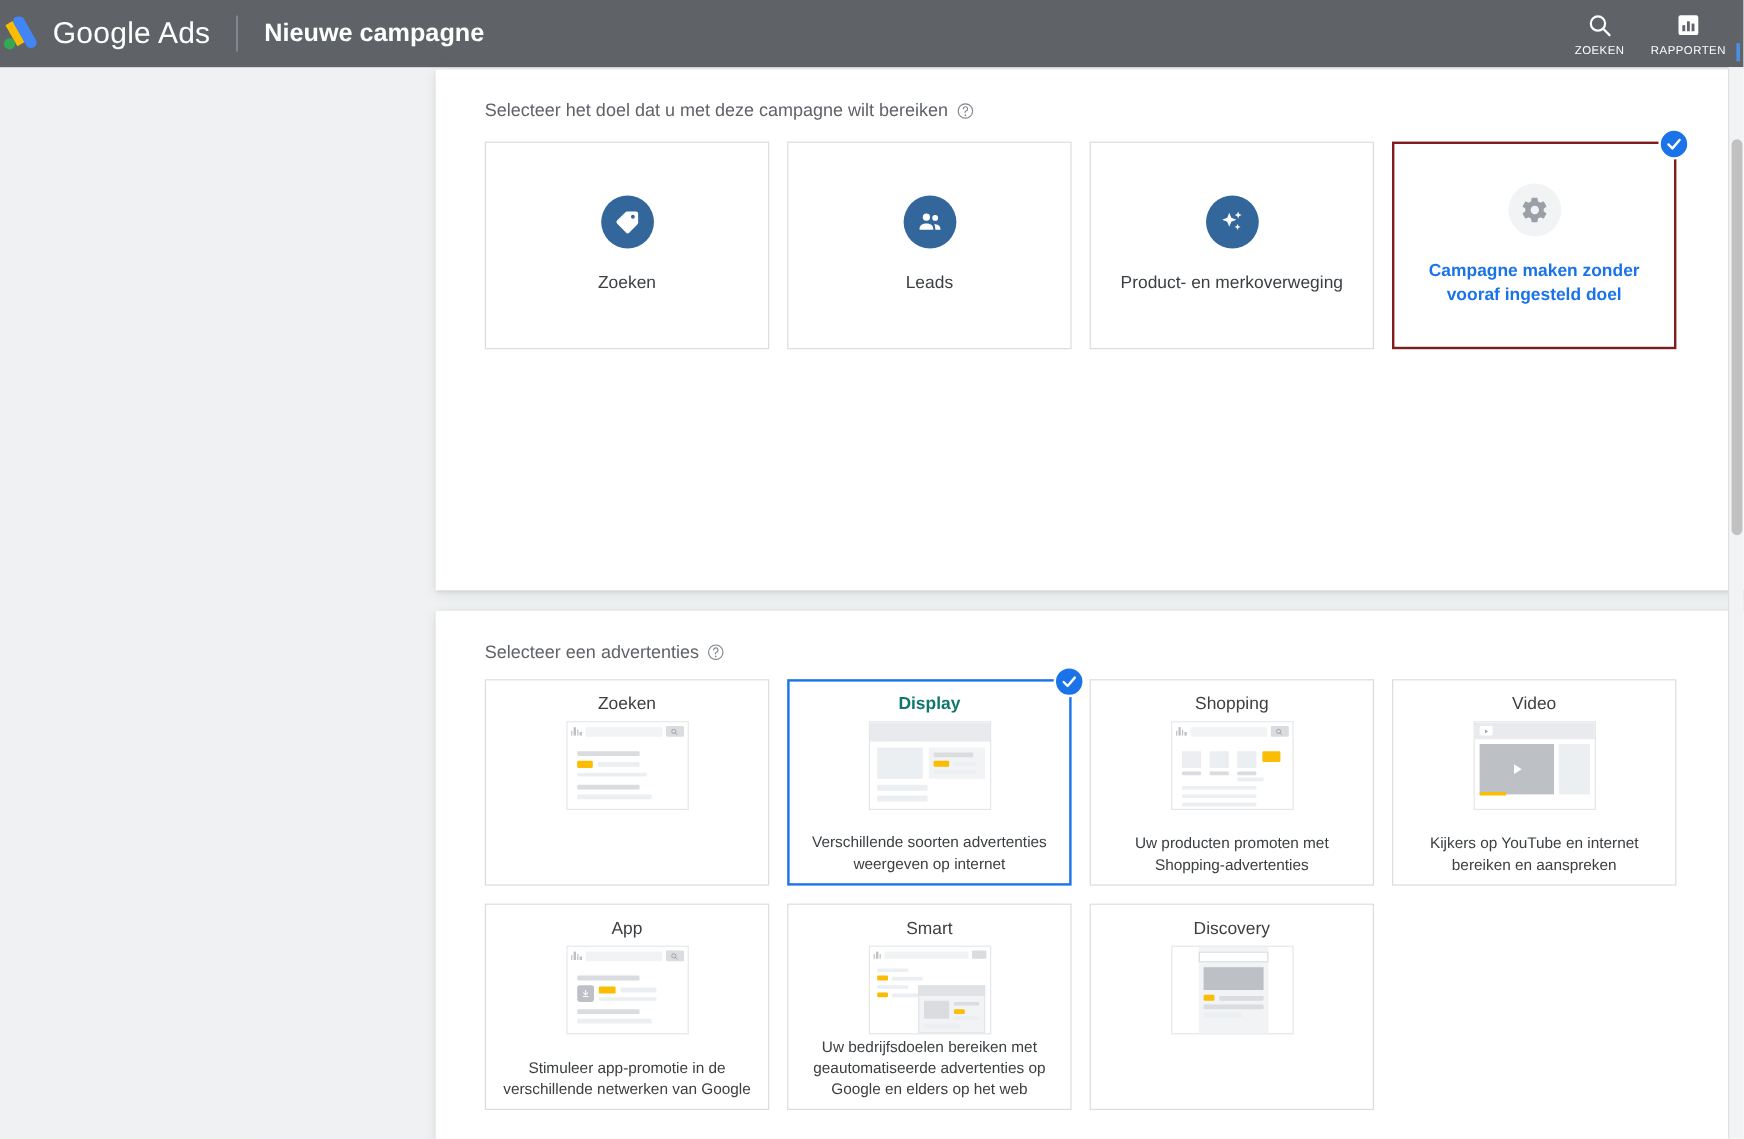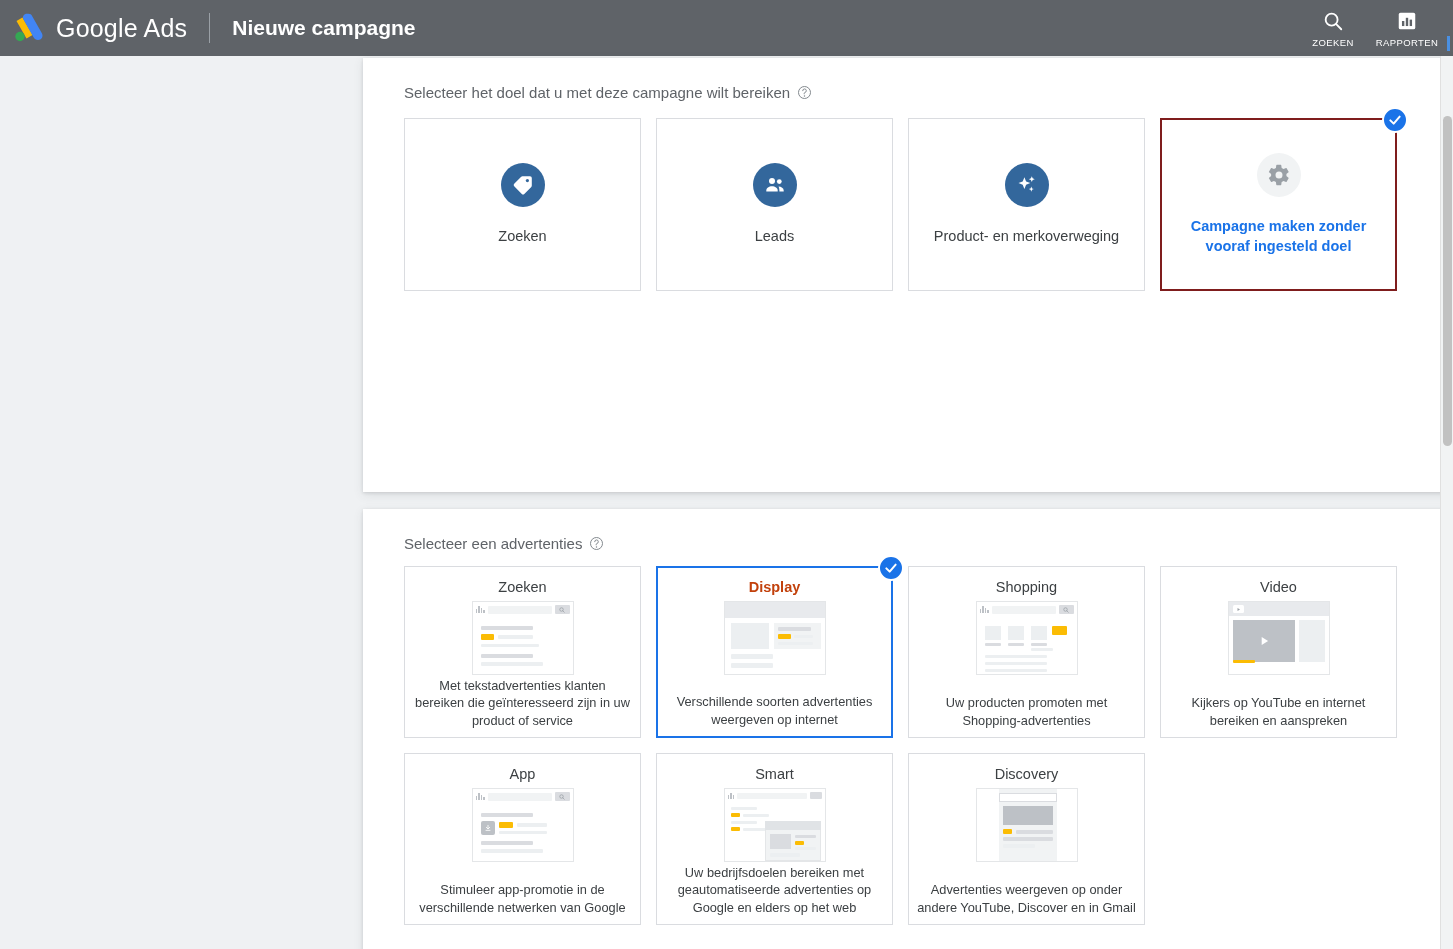--- a/index.html
+++ b/index.html
@@ -10,21 +10,21 @@
     background: #eceff1;
     font-family: "Liberation Sans", sans-serif;
   }
   .page { position: relative; width: 1453px; height: 949px; background: #eff1f3; }
 
   
   .topbar {
     position: absolute; left: 0; top: 0; width: 1453px; height: 56px;
     background: #5f6368; display: flex; align-items: center;
   }
-  .brand { display: flex; align-items: center; padding-left: 12px; }
+  .brand { display: flex; align-items: center; }
   .ads-logo { width: 34px; height: 30px; position: relative; margin-right: 10px; }
   .brand-name {
     color: #ffffff; font-size: 25px; letter-spacing: .2px; font-weight: 400;
     font-family: "Liberation Sans", sans-serif;
   }
   .brand-sep {
     width: 1px; height: 30px; background: #9aa0a6; margin: 0 22px 0 22px;
   }
   .page-title-top { color: #ffffff; font-size: 21px; font-weight: 700; }
 
@@ -93,21 +93,21 @@
 
   
   .type-grid { display: flex; flex-wrap: wrap; gap: 15px; padding: 14px 0 0 41px; }
   .type-card {
     position: relative; width: 237px; height: 172px; background: #fff;
     border: 1px solid #dadce0; display: flex; flex-direction: column;
     align-items: center; cursor: pointer; padding-top: 12px;
   }
   .type-card.selected { border: 2px solid #1a73e8; padding-top: 11px; }
   .type-title { font-size: 14.5px; color: #3c4043; }
-  .type-card.selected .type-title { color: #c2410c; font-weight: 700; }
+  .type-card.selected .type-title { color: #0f766e; font-weight: 700; }
   .type-desc {
     position: absolute; left: 8px; right: 8px; bottom: 8px;
     font-size: 12.8px; color: #3c4043; text-align: center; line-height: 1.35;
   }
   .thumb-wrap { margin-top: 6px; }
 
   
   .mock {
     width: 102px; height: 74px; background: #ffffff;
     border: 1px solid #e4e6e8; position: relative; overflow: hidden;
@@ -288,21 +288,20 @@
               </span>
             </div>
             <div class="bar" style="position:absolute;left:8px;top:24px;width:52px;height:4px;"></div>
             <div class="bar yellow" style="position:absolute;left:8px;top:32px;width:13px;height:6px;"></div>
             <div class="bar light" style="position:absolute;left:25px;top:33px;width:35px;height:4px;"></div>
             <div class="bar light" style="position:absolute;left:8px;top:42px;width:58px;height:3px;"></div>
             <div class="bar" style="position:absolute;left:8px;top:52px;width:52px;height:4px;"></div>
             <div class="bar light" style="position:absolute;left:8px;top:60px;width:62px;height:4px;"></div>
           </div>
         </div>
-        <span class="type-desc">Met tekstadvertenties klanten bereiken die geïnteresseerd zijn in uw product of service</span>
       </div>
 
       <div class="type-card selected">
         <span class="check-badge">
           <svg width="16" height="16" viewBox="0 0 24 24" fill="none" stroke="#ffffff" stroke-width="3" stroke-linecap="round" stroke-linejoin="round">
             <polyline points="5,12.5 10,17.5 19,7"></polyline>
           </svg>
         </span>
         <span class="type-title">Display</span>
         <div class="thumb-wrap">
@@ -453,21 +452,20 @@
             <div style="position:absolute;left:22px;top:6px;width:58px;height:7px;background:#ffffff;border:1px solid #dadce0;border-radius:1px;"></div>
             <div style="position:absolute;left:22px;top:0;width:58px;height:74px;background:#f1f3f4;"></div>
             <div style="position:absolute;left:22px;top:4px;width:58px;height:9px;background:#ffffff;border:1px solid #dadce0;"></div>
             <div class="block" style="position:absolute;left:26px;top:17px;width:50px;height:19px;background:#bdc1c6;"></div>
             <div class="bar yellow" style="position:absolute;left:26px;top:40px;width:9px;height:5px;"></div>
             <div class="bar" style="position:absolute;left:39px;top:41px;width:37px;height:4px;"></div>
             <div class="bar" style="position:absolute;left:26px;top:48px;width:50px;height:4px;"></div>
             <div class="bar light" style="position:absolute;left:26px;top:55px;width:32px;height:4px;"></div>
           </div>
         </div>
-        <span class="type-desc">Advertenties weergeven op onder andere YouTube, Discover en in Gmail</span>
       </div>
 
     </div>
   </div>
 
   <div class="vscroll">
     <div class="thumbv"></div>
   </div>
 
 </div>

